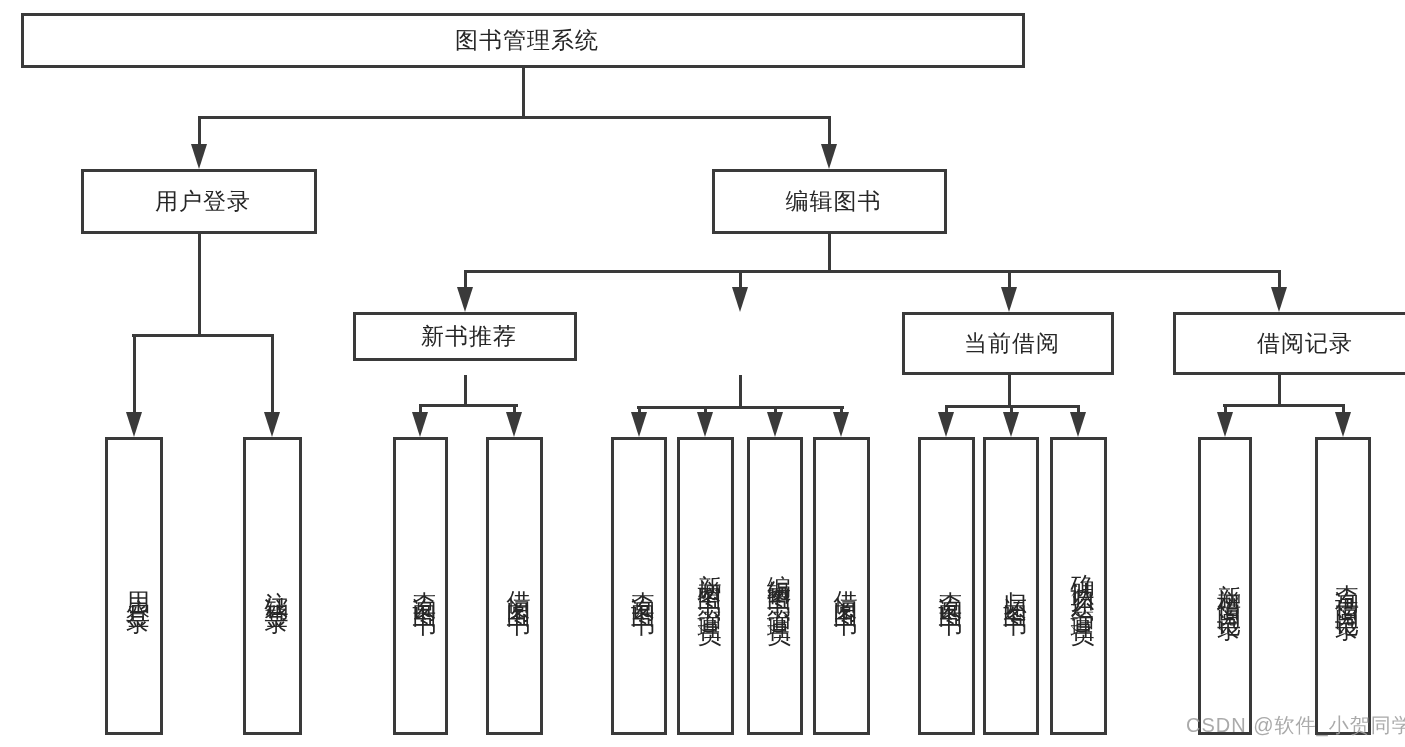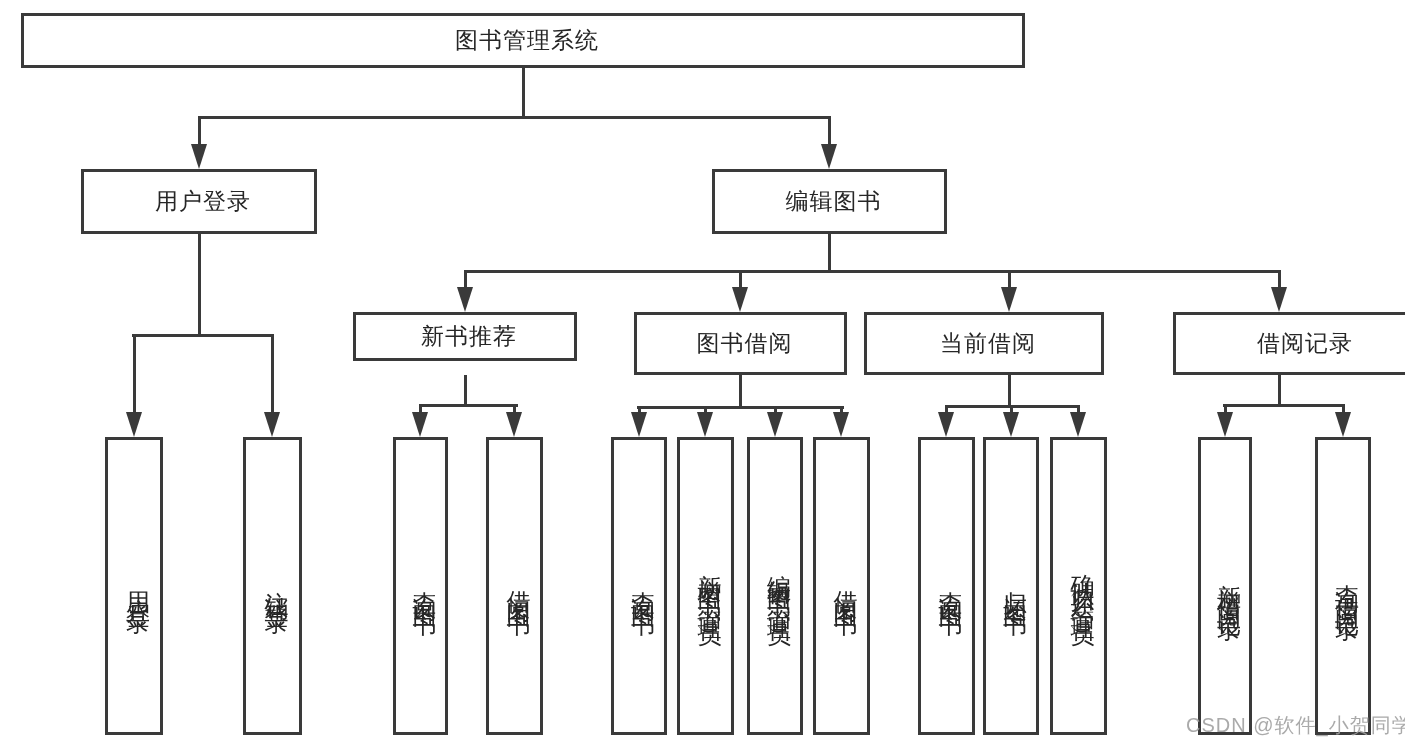--- a/index.html
+++ b/index.html
@@ -43,24 +43,21 @@
   <div class="box hbox" style="left:81px;top:169px;width:236px;height:65px">
     <span class="lbl">用户登录</span>
   </div>
   <div class="box hbox" style="left:712px;top:169px;width:235px;height:65px">
     <span class="lbl">编辑图书</span>
   </div>
 
   <div class="box hbox" style="left:353px;top:312px;width:224px;height:49px">
     <span class="lbl">新书推荐</span>
   </div>
-  <div class="box hbox" style="left:634px;top:312px;width:213px;height:63px">
-    <span class="lbl">图书借阅</span>
-  </div>
-  <div class="box hbox" style="left:864px;top:312px;width:240px;height:63px">
+  <div class="box hbox" style="left:902px;top:312px;width:212px;height:63px">
     <span class="lbl">当前借阅</span>
   </div>
   <div class="box hbox" style="left:1173px;top:312px;width:256px;height:63px">
     <span class="lbl">借阅记录</span>
   </div>
 
   <div class="box vbox" style="left:105px;top:437px;width:58px;height:298px">
     <span class="lbl">用户登录</span>
   </div>
   <div class="box vbox" style="left:243px;top:437px;width:59px;height:298px">

